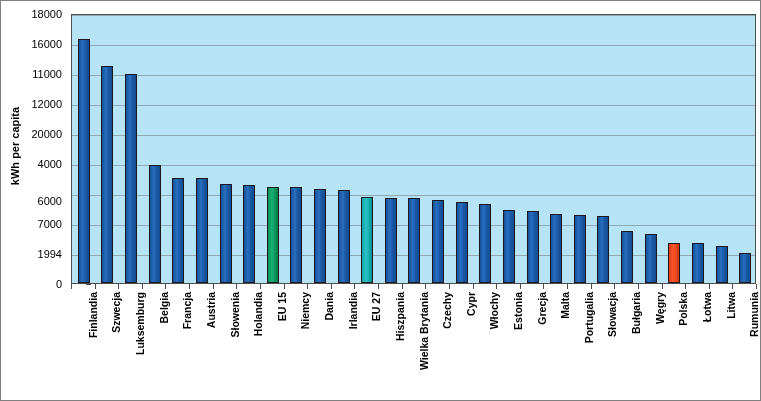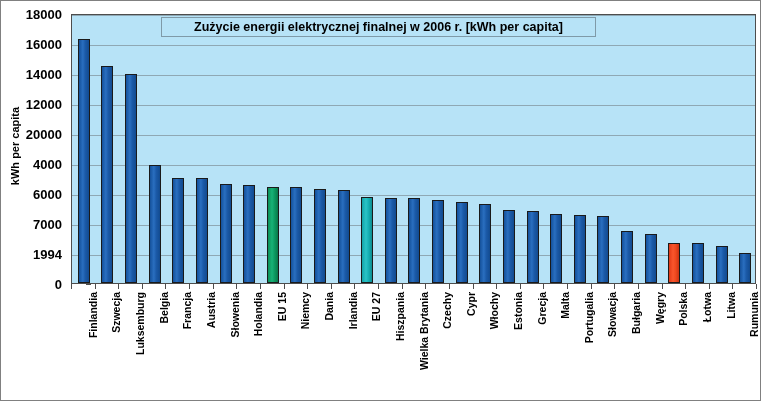--- a/index.html
+++ b/index.html
@@ -29,21 +29,21 @@
     font-size:11px;font-weight:bold;color:#000;
     letter-spacing:0px;
   }
   
   #yticks{
     position:absolute;
     left:20px; top:0; width:45px; height:401px;
   }
   .ytick{
     position:absolute;right:4px;
-    font-size:13px;font-weight:bold;color:#000;
+    font-size:11px;font-weight:normal;color:#000;
     transform:translateY(-50%);
     white-space:nowrap;
   }
   .ytickmark{
     position:absolute;left:65px;width:5px;height:1px;background:#4d4d4d;
   }
   .ytickmark.minor{left:66px;width:4px;background:#808080;}
   
   #plot{
     position:absolute;
@@ -122,33 +122,33 @@
   <div id="yticks">
       <div class="ytick" style="top: 283px;">0</div>
       <div class="ytickmark" style="top: 283px;"></div>
       <div class="ytickmark minor" style="top: 268px;"></div>
       <div class="ytick" style="top: 253px;">1994</div>
       <div class="ytickmark" style="top: 253px;"></div>
       <div class="ytickmark minor" style="top: 238px;"></div>
       <div class="ytick" style="top: 223px;">7000</div>
       <div class="ytickmark" style="top: 223px;"></div>
       <div class="ytickmark minor" style="top: 208px;"></div>
-      <div class="ytick" style="top: 193px;">6000</div>
+      <div class="ytick" style="top: 200px;">6000</div>
       <div class="ytickmark" style="top: 193px;"></div>
       <div class="ytickmark minor" style="top: 178px;"></div>
       <div class="ytick" style="top: 163px;">4000</div>
       <div class="ytickmark" style="top: 163px;"></div>
       <div class="ytickmark minor" style="top: 148px;"></div>
       <div class="ytick" style="top: 133px;">20000</div>
       <div class="ytickmark" style="top: 133px;"></div>
       <div class="ytickmark minor" style="top: 118px;"></div>
       <div class="ytick" style="top: 103px;">12000</div>
       <div class="ytickmark" style="top: 103px;"></div>
       <div class="ytickmark minor" style="top: 88px;"></div>
-      <div class="ytick" style="top: 73px;">14000</div>
+      <div class="ytick" style="top: 73px;">11000</div>
       <div class="ytickmark" style="top: 73px;"></div>
       <div class="ytickmark minor" style="top: 58px;"></div>
       <div class="ytick" style="top: 43px;">16000</div>
       <div class="ytickmark" style="top: 43px;"></div>
       <div class="ytickmark minor" style="top: 28px;"></div>
       <div class="ytick" style="top: 13px;">18000</div>
       <div class="ytickmark" style="top: 13px;"></div>
     </div>
 
   <div id="plot">
@@ -247,21 +247,20 @@
         </div>
         <div class="barslot" style="left: 637.759px; width: 23.6207px; height: 270px;">
           <div class="bar blue" title="Litwa: 2450" style="height: 36.75px;"></div>
         </div>
         <div class="barslot" style="left: 661.379px; width: 23.6207px; height: 270px;">
           <div class="bar blue" title="Rumunia: 2000" style="height: 30px;"></div>
         </div>
       </div>
   </div>
 
-  <div id="title">Zużycie energii elektrycznej finalnej w 2006 r. [kWh per capita]</div>
 
   <div id="xaxis">
       <div class="xtickmark" style="left: 0px;"></div>
       <div class="xlabel" style="left: 15.8103px;">Finlandia</div>
       <div class="xtickmark" style="left: 23.6207px;"></div>
       <div class="xlabel" style="left: 39.431px;">Szwecja</div>
       <div class="xtickmark" style="left: 47.2414px;"></div>
       <div class="xlabel" style="left: 63.0517px;">Luksemburg</div>
       <div class="xtickmark" style="left: 70.8621px;"></div>
       <div class="xlabel" style="left: 86.6724px;">Belgia</div>

